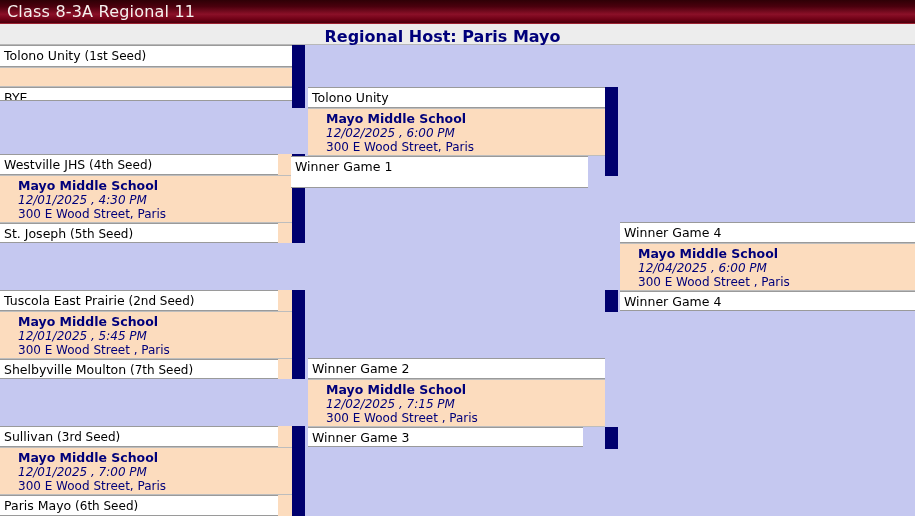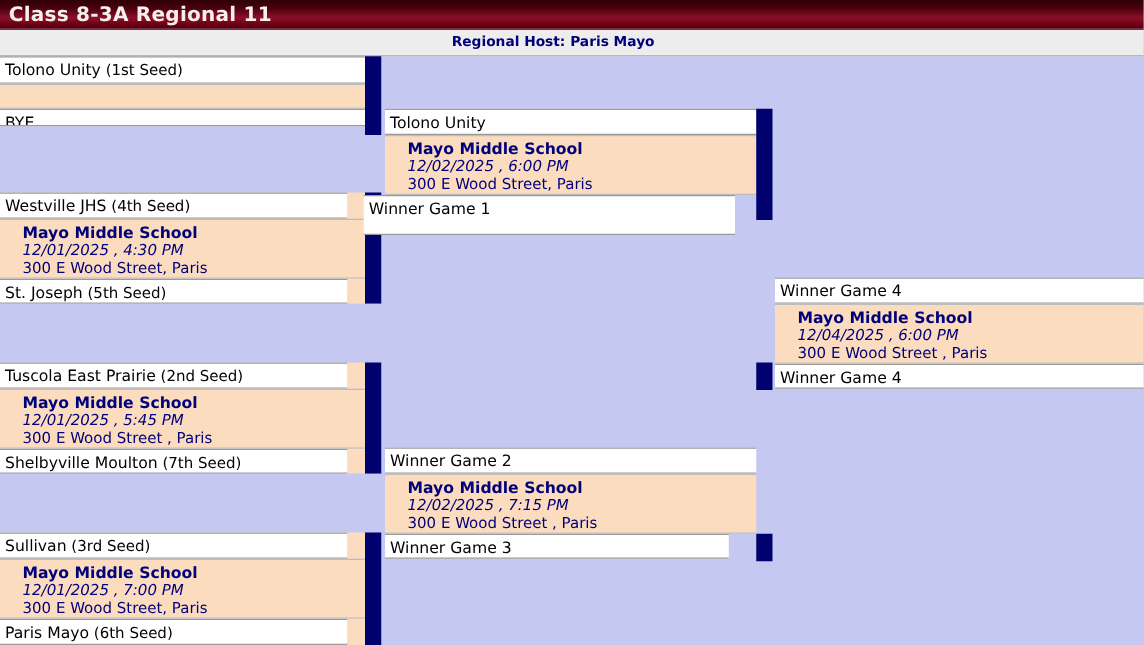--- a/index.html
+++ b/index.html
@@ -12,32 +12,32 @@
   #root{position:relative;width:915px;height:516px;}
 
   
   .titlebar{
     position:absolute;left:0;top:0;width:915px;height:23px;
     background:linear-gradient(to bottom,#2e0006 0%,#4a000d 28%,#8b1028 62%,#6d0015 85%,#4a000d 100%);
     border-bottom:1px solid #9b2030;
   }
   .titlebar .t{
     position:absolute;left:7px;top:2px;
-    font-size:16px;font-weight:bold;color:#f6f1ee;
+    font-size:16px;font-weight:normal;color:#f6f1ee;
     letter-spacing:.2px;
   }
 
   
   .hostbar{
     position:absolute;left:0;top:24px;width:915px;height:20px;
     background:#ededed;border-bottom:1px solid #b8b8b8;
   }
   .hostbar .h{
     position:absolute;left:0;top:3px;width:885px;text-align:center;
-    font-size:11px;font-weight:bold;color:#00007a;
+    font-size:16px;font-weight:bold;color:#00007a;
   }
 
   
   .cell{position:absolute;box-sizing:border-box;}
 
   .team{
     background:#ffffff;
     border-top:1px solid #9a9a9a;
     border-bottom:1px solid #9a9a9a;
     padding:2px 0 0 4px;

